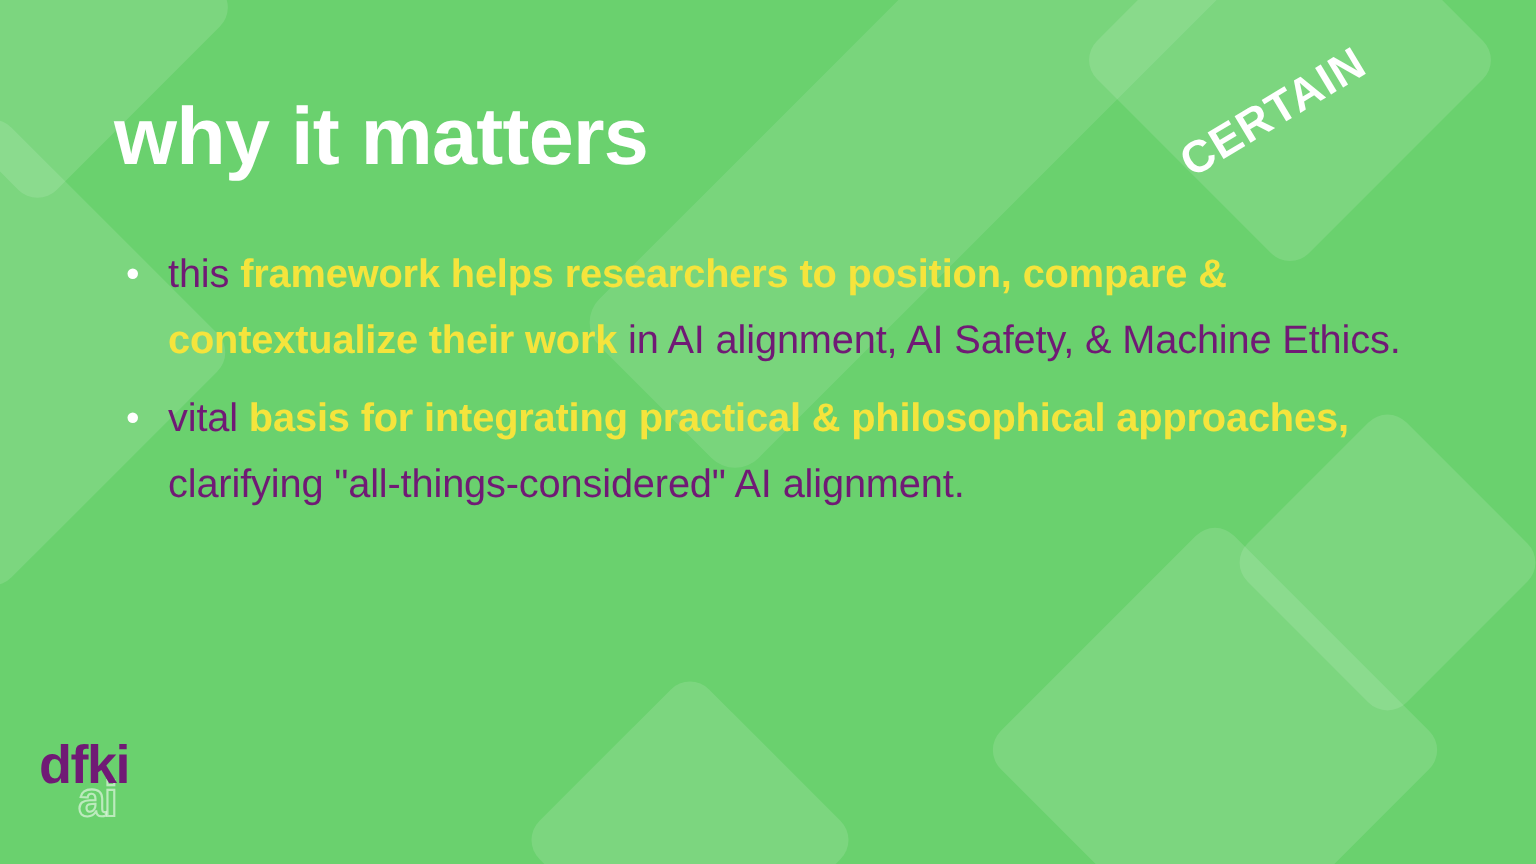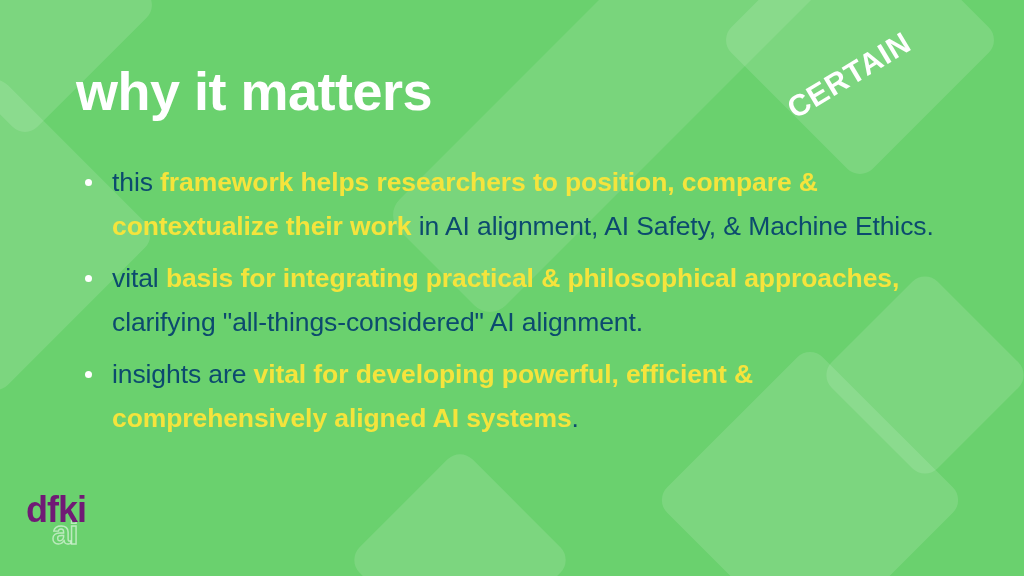--- a/index.html
+++ b/index.html
@@ -82,21 +82,21 @@
     height: 7px;
     border-radius: 50%;
     background: #ffffff;
   }
   .hl {
     color: #f5e43c;
     font-weight: bold;
     text-align: right;
   }
   .plain {
-    color: #0c4a6e;
+    color: #701a75;
     font-weight: normal;
   }
 
   
   #certain-logo {
     position: absolute;
     right: 42px;
     top: 48px;
     width: 200px;
     height: 100px;
@@ -174,24 +174,20 @@
 
   <ul id="bullet-list">
     <li class="bullet-item">
       <span class="bullet-dot"></span>
       <span class="plain">this </span><span class="hl">framework helps researchers to position, compare &amp; contextualize their work</span><span class="plain"> in AI alignment, AI Safety, &amp; Machine Ethics.</span>
     </li>
     <li class="bullet-item">
       <span class="bullet-dot"></span>
       <span class="plain">vital </span><span class="hl">basis for integrating practical &amp; philosophical approaches,</span><span class="plain"> clarifying "all-things-considered" AI alignment.</span>
     </li>
-    <li class="bullet-item">
-      <span class="bullet-dot"></span>
-      <span class="plain">insights are </span><span class="hl">vital for developing powerful, efficient &amp; comprehensively aligned AI systems</span><span class="plain">.</span>
-    </li>
   </ul>
 
   <div id="certain-logo">
     <div id="certain-wordmark">CERTAIN</div>
   </div>
 
   <div id="dfki-logo">
     <div id="dfki-sub">ai</div>
     <div id="dfki-main">dfki</div>
   </div>

